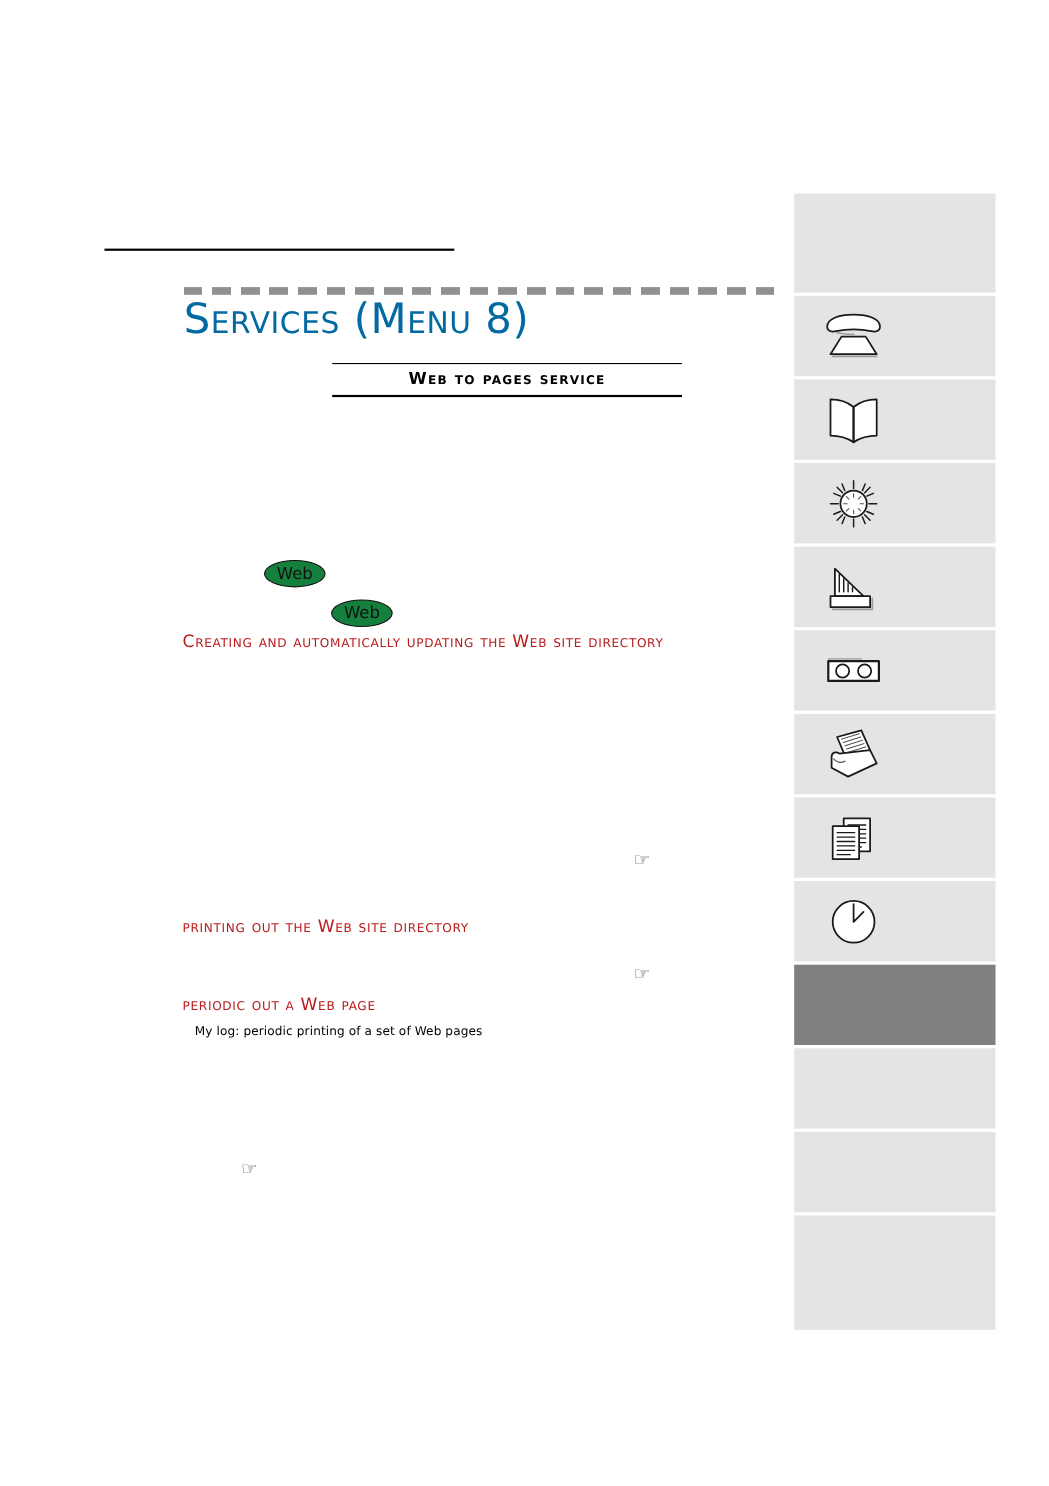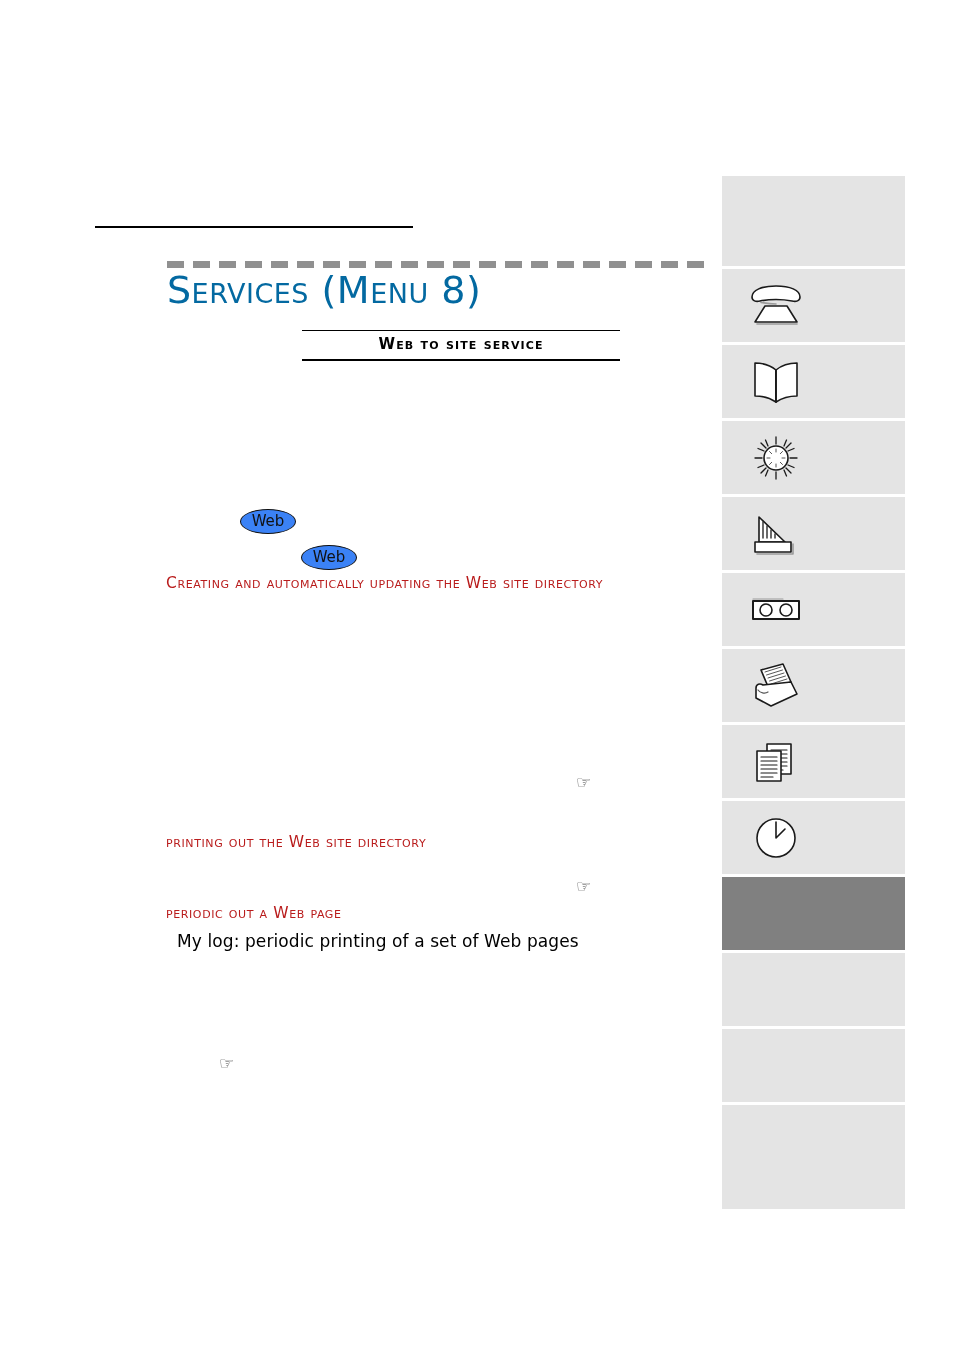--- a/index.html
+++ b/index.html
@@ -90,42 +90,42 @@
     border: 1.6px solid #111111;
     border-radius: 50%;
     font-size: 15px;
     color: #111111;
     text-align: center;
     line-height: 20px;
     width: 54px;
     height: 20px;
     padding: 1px 0 2px 0;
     font-family: "DejaVu Sans", "Liberation Sans", sans-serif;
-    background: #3b82f6;
+    background: #15803d;
   }
   .web-key-1 { left: 240px; top: 509px; }
   .web-key-2 { left: 301px; top: 545px; }
 
   
   .heading {
     position: absolute;
     font-size: 15.5px;
     font-variant: small-caps;
     letter-spacing: 0.6px;
     color: #b91c1c;
     white-space: nowrap;
     font-weight: normal;
   }
   .h-creating { left: 166px; top: 574px; }
   .h-print-dir { left: 166px; top: 833px; }
   .h-print-page { left: 166px; top: 904px; }
 
   .body-line {
     position: absolute;
-    font-size: 17px;
+    font-size: 11px;
     color: #000000;
     white-space: nowrap;
     letter-spacing: 0.1px;
   }
   .b-mylog { left: 177px; top: 931px; }
 
   
   .hand {
     position: absolute;
     font-size: 17px;
@@ -170,21 +170,21 @@
 
 <div id="page">
 
   <div class="top-rule"></div>
   <div class="dashed-bar"></div>
 
   <div class="chapter-title">Services (Menu 8)</div>
 
   <div class="subtitle-block">
     <div class="subtitle-rule"></div>
-    <div class="subtitle-text">Web to site service</div>
+    <div class="subtitle-text">Web to pages service</div>
     <div class="subtitle-rule"></div>
   </div>
 
   <div class="web-key web-key-1">Web</div>
   <div class="web-key web-key-2">Web</div>
 
   <div class="heading h-creating">Creating and automatically updating the Web site directory</div>
 
   <div class="heading h-print-dir">printing out the Web site directory</div>
 

